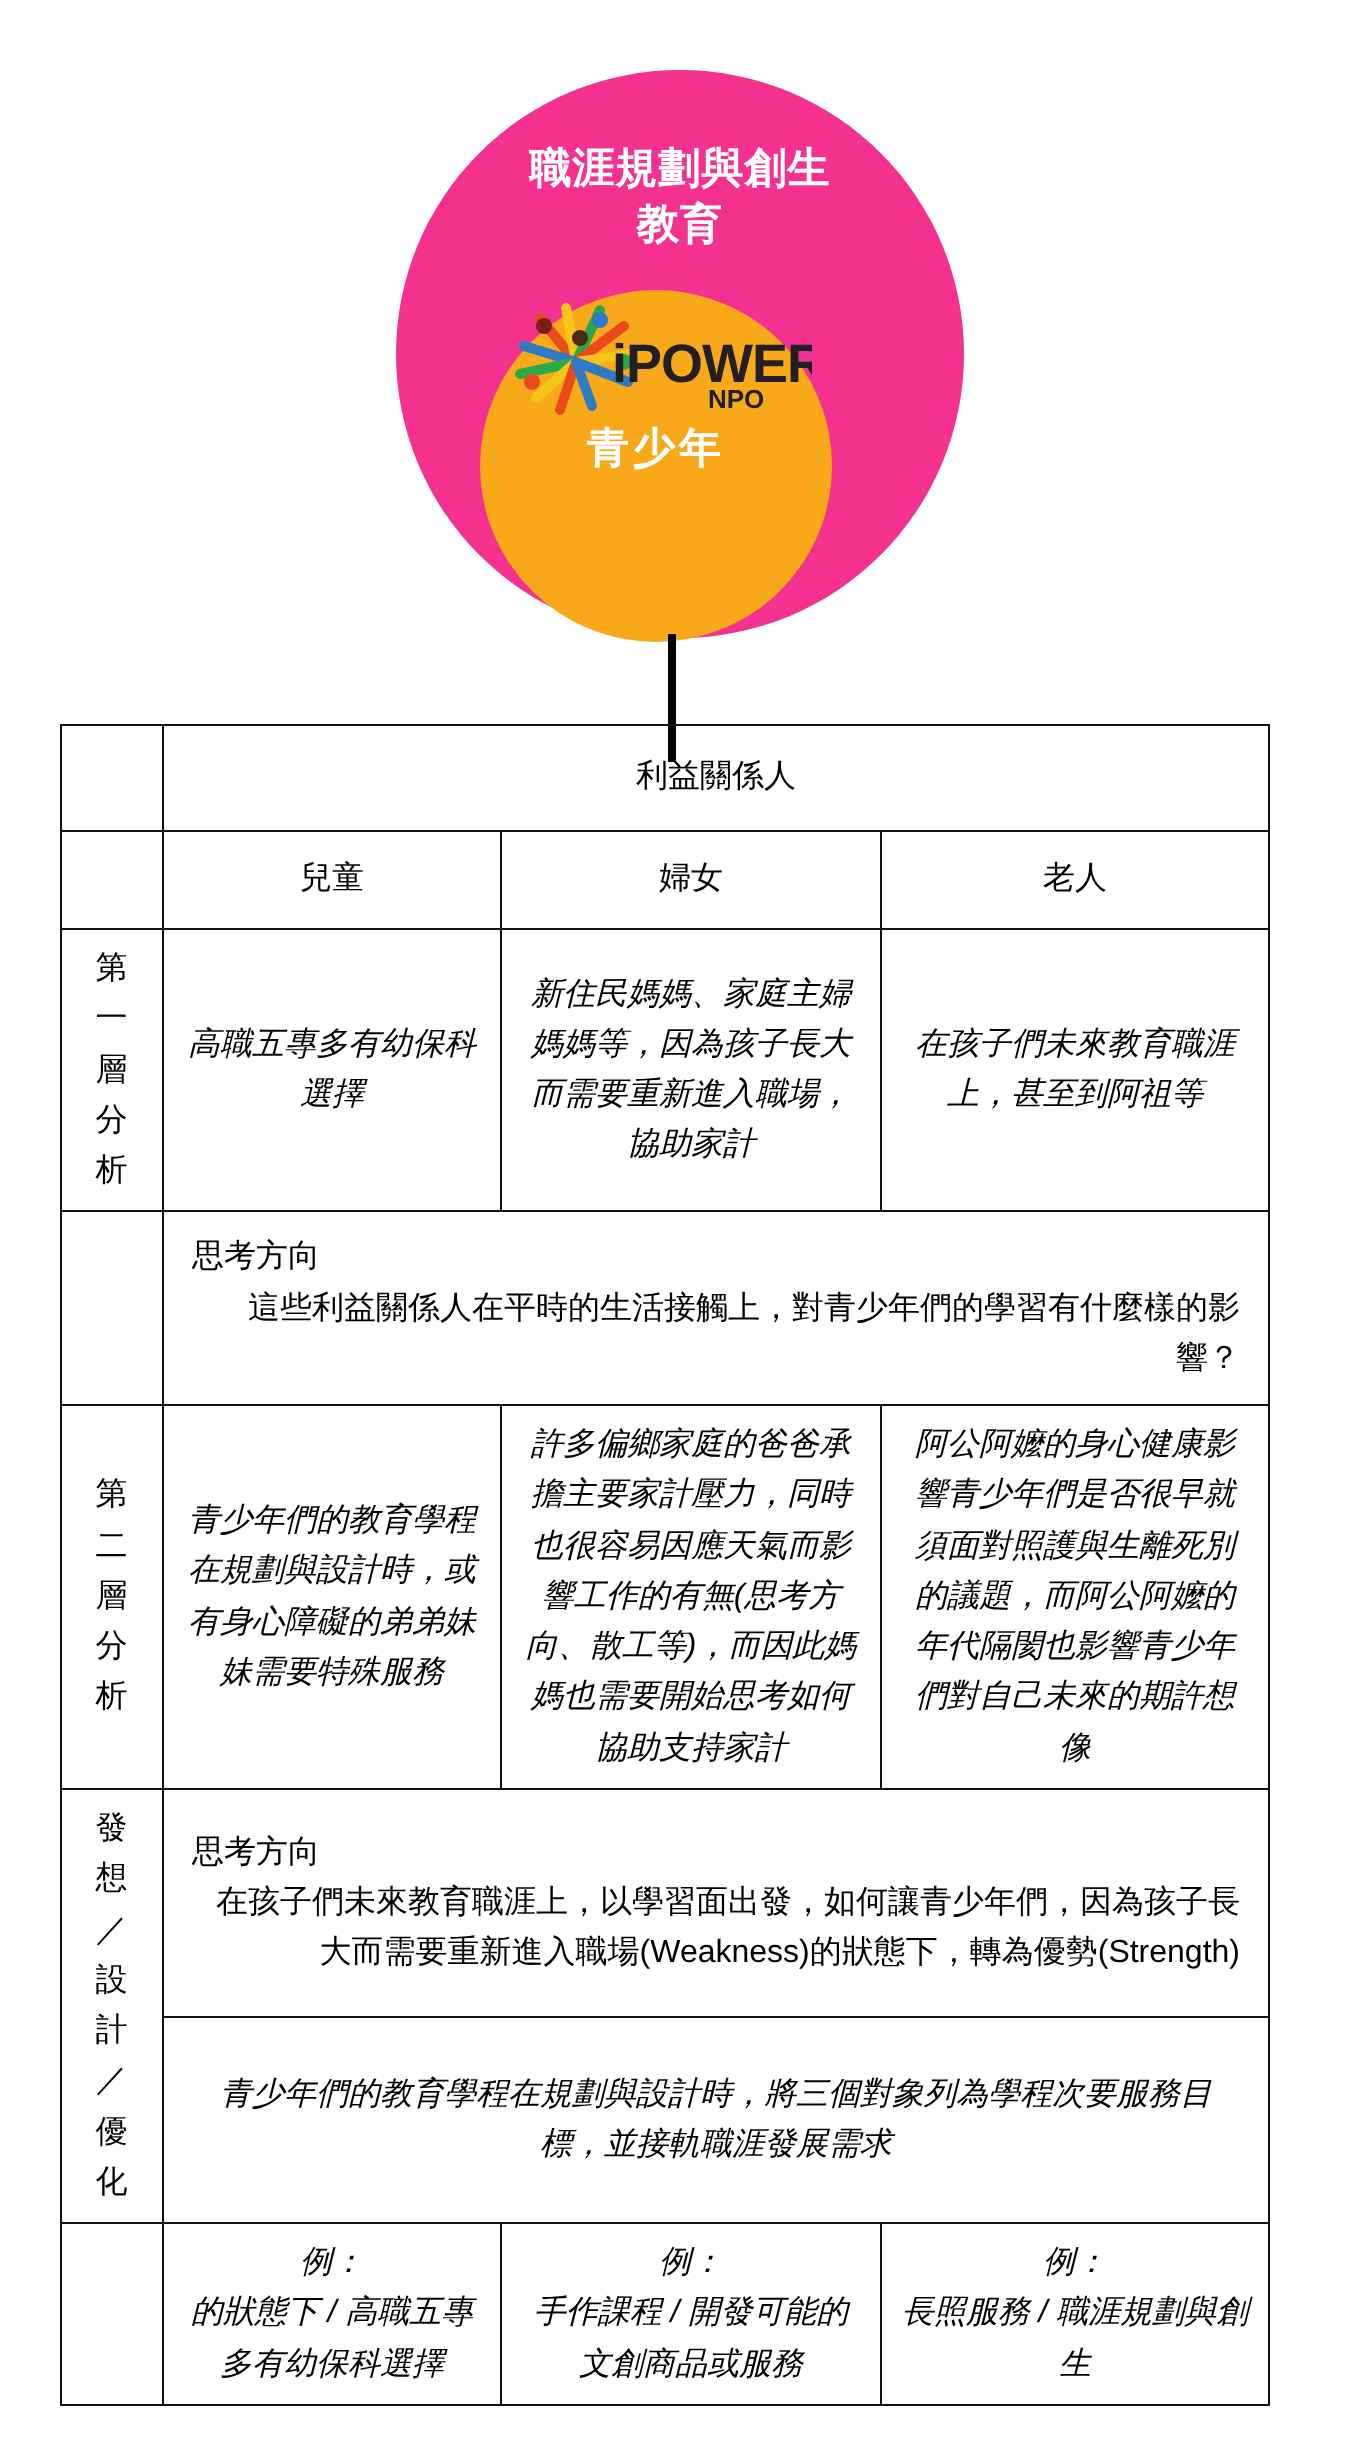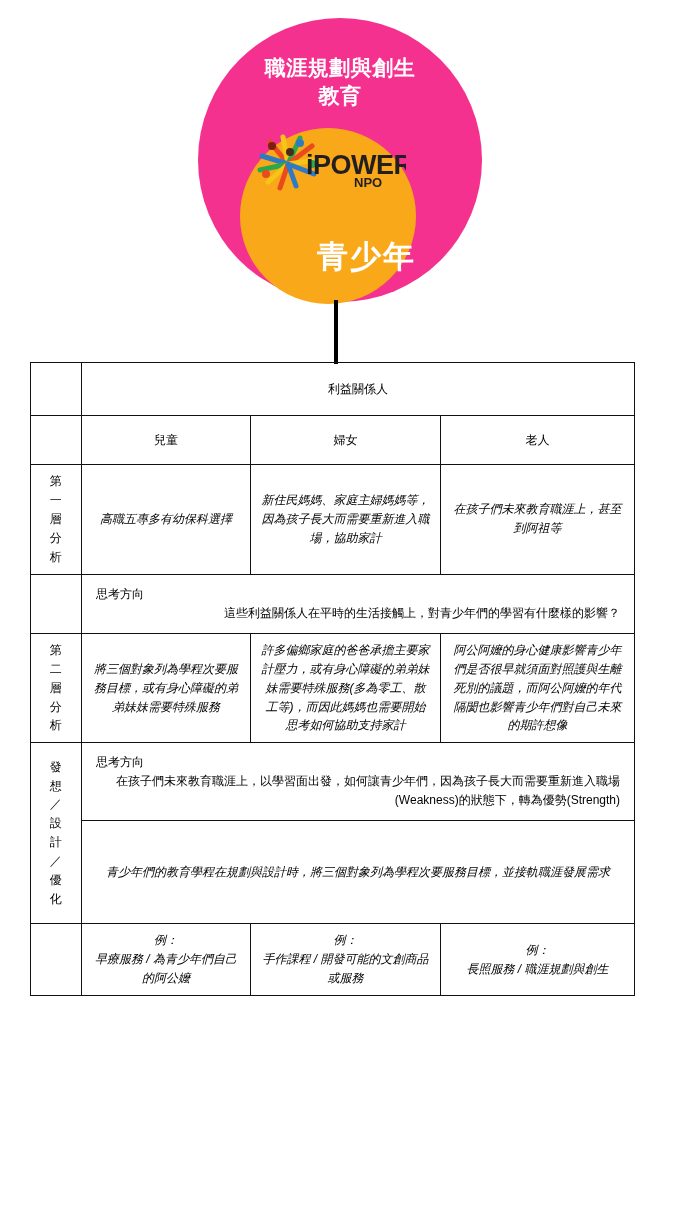--- a/index.html
+++ b/index.html
@@ -14,21 +14,21 @@
     position: relative;
     font-family: "Liberation Sans", "DejaVu Sans", sans-serif;
     color: #000000;
     overflow: hidden;
   }
 
   
   #diagram {
     position: absolute;
     left: 0;
-    top: 0;
+    top: 17px;
     width: 676px;
     height: 363px;
   }
   #pink-circle {
     position: absolute;
     left: 198px;
     top: 18px;
     width: 284px;
     height: 284px;
     border-radius: 50%;
@@ -62,27 +62,26 @@
     top: 134px;
     width: 156px;
     height: 60px;
   }
   #logo svg { display: block; }
   #orange-label {
     position: absolute;
     left: 240px;
     top: 196px;
     width: 176px;
-    text-align: right;
+    text-align: center;
     color: #ffffff;
-    font-size: 31px;
+    font-size: 21px;
     font-weight: bold;
     letter-spacing: 2px;
     line-height: 1.1;
-    margin-top: 44px;
   }
   #connector {
     position: absolute;
     left: 334px;
     top: 300px;
     width: 4px;
     height: 64px;
     background: #000000;
   }
 
@@ -92,21 +91,21 @@
     left: 30px;
     top: 362px;
     width: 604px;
     border-collapse: collapse;
     table-layout: fixed;
   }
   #matrix td {
     border: 1.6px solid #111111;
     vertical-align: middle;
     padding: 7px 9px;
-    font-size: 12px;
+    font-size: 16px;
     line-height: 1.58;
     color: #000000;
   }
   .col-label  { width: 51px; }
   .col-a      { width: 169px; }
   .col-b      { width: 190px; }
   .col-c      { width: 194px; }
 
   .rowlabel {
     text-align: center;
@@ -221,22 +220,22 @@
     </tr>
 
     <tr>
       <td class="rowlabel">
         <span>第</span>
         <span>二</span>
         <span>層</span>
         <span>分</span>
         <span>析</span>
       </td>
-      <td class="cell-body">將三個對象列為學程次要服務目標，或有身心障礙的弟弟妹妹需要特殊服務</td>
-      <td class="cell-body">許多偏鄉家庭的爸爸承擔主要家計壓力，或有身心障礙的弟弟妹妹需要特殊服務(多為零工、散工等)，而因此媽媽也需要開始思考如何協助支持家計</td>
+      <td class="cell-body">青少年們的教育學程在規劃與設計時，或有身心障礙的弟弟妹妹需要特殊服務</td>
+      <td class="cell-body">許多偏鄉家庭的爸爸承擔主要家計壓力，同時也很容易因應天氣而影響工作的有無(思考方向、散工等)，而因此媽媽也需要開始思考如何協助支持家計</td>
       <td class="cell-body">阿公阿嬤的身心健康影響青少年們是否很早就須面對照護與生離死別的議題，而阿公阿嬤的年代隔閡也影響青少年們對自己未來的期許想像</td>
     </tr>
 
     <tr>
       <td class="rowlabel" rowspan="2">
         <span>發</span>
         <span>想</span>
         <span>／</span>
         <span>設</span>
         <span>計</span>
@@ -251,21 +250,21 @@
     </tr>
 
     <tr>
       <td class="headline" colspan="3" style="padding:12px 14px; height:78px;font-style:italic;">青少年們的教育學程在規劃與設計時，將三個對象列為學程次要服務目標，並接軌職涯發展需求</td>
     </tr>
 
     <tr>
       <td class="blank"></td>
       <td class="cell-body" style="vertical-align:middle;">
         <span class="ex-label">例：</span>
-        <span>早療服務 / 為青少年們自己的阿公嬤</span>
+        <span>的狀態下 / 高職五專多有幼保科選擇</span>
       </td>
       <td class="cell-body" style="vertical-align:middle;">
         <span class="ex-label">例：</span>
         <span>手作課程 / 開發可能的文創商品或服務</span>
       </td>
       <td class="cell-body" style="vertical-align:middle;">
         <span class="ex-label">例：</span>
         <span>長照服務 / 職涯規劃與創生</span>
       </td>
     </tr>

